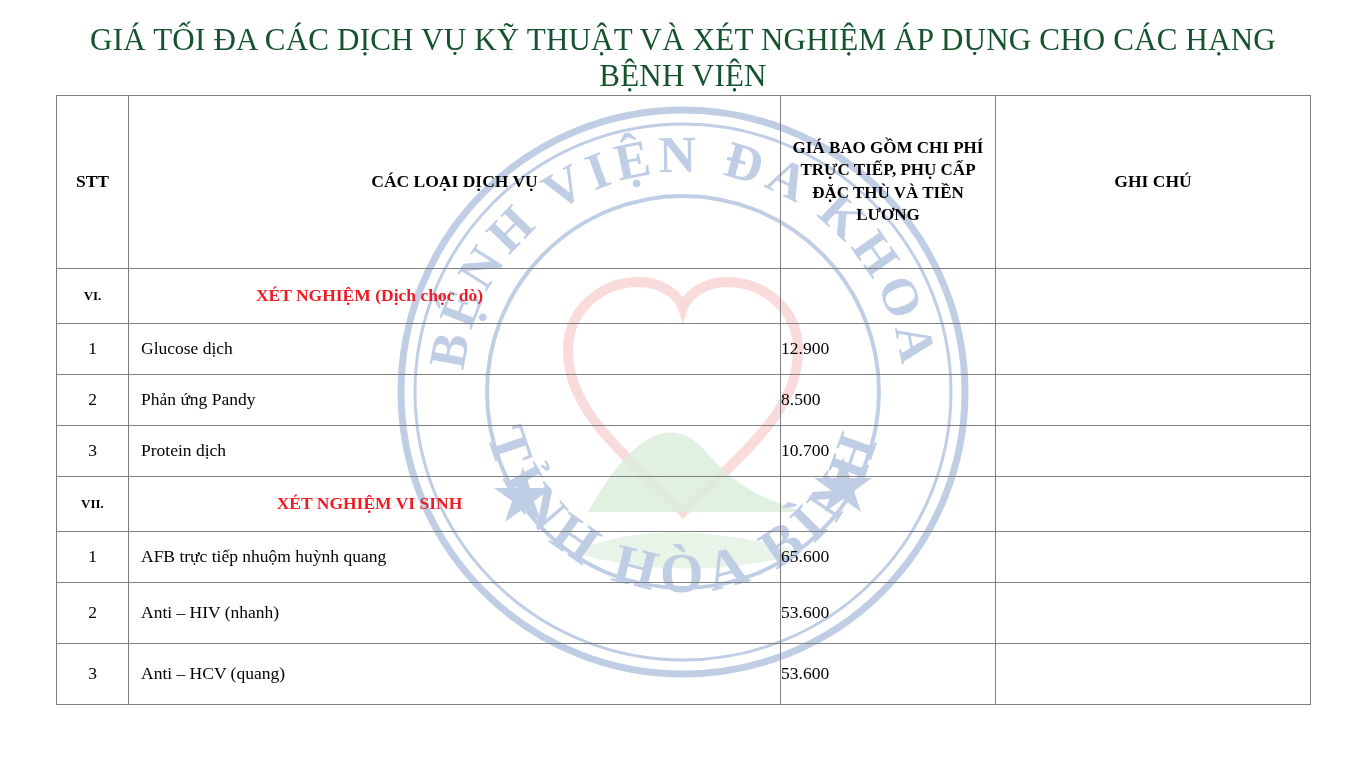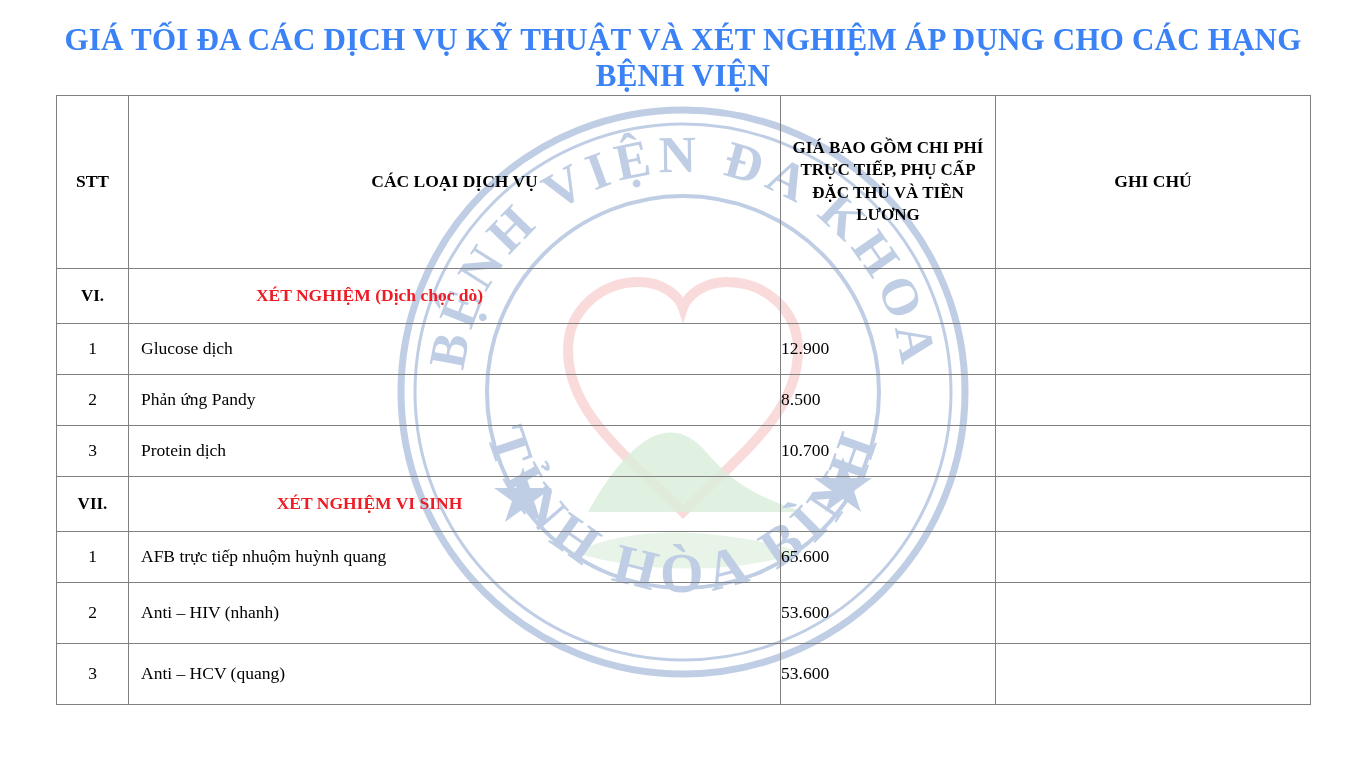--- a/index.html
+++ b/index.html
@@ -33,23 +33,23 @@
     position: relative;
     z-index: 2;
     padding: 0 56px;
     box-sizing: border-box;
   }
 
   #doc-title {
     margin: 0;
     padding-top: 22px;
     text-align: center;
-    color: #3b82f6;
+    color: #14532d;
     font-size: 31px;
-    font-weight: bold;
+    font-weight: normal;
     line-height: 1.17;
     letter-spacing: 0.2px;
   }
 
   #doc-subtitle {
     margin: 0;
     padding-top: 12px;
     padding-bottom: 13px;
     text-align: center;
     color: #008000;
@@ -103,21 +103,21 @@
     padding-left: 12px;
   }
   td.price {
     text-align: left;
   }
   td.note { }
 
   
   tr.section td.stt {
     font-weight: bold;
-    font-size: 17px;
+    font-size: 13px;
     font-family: Liberation Serif, serif;
   }
   tr.section td.name {
     color: #ee1c25;
     font-weight: bold;
     text-align: center;
     padding-left: 0;
     padding-right: 170px;
   }
   tr.section td {

